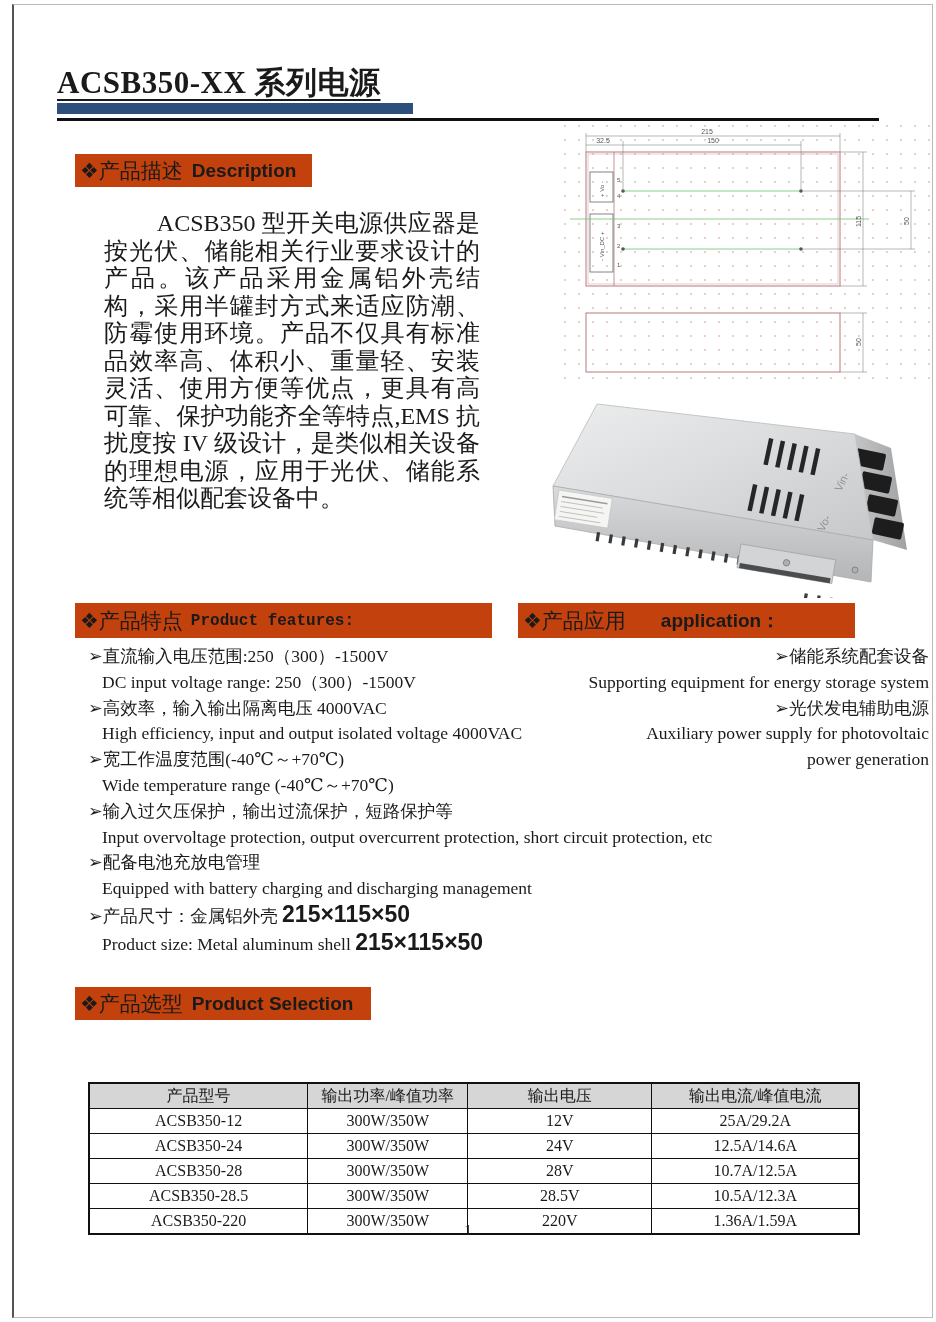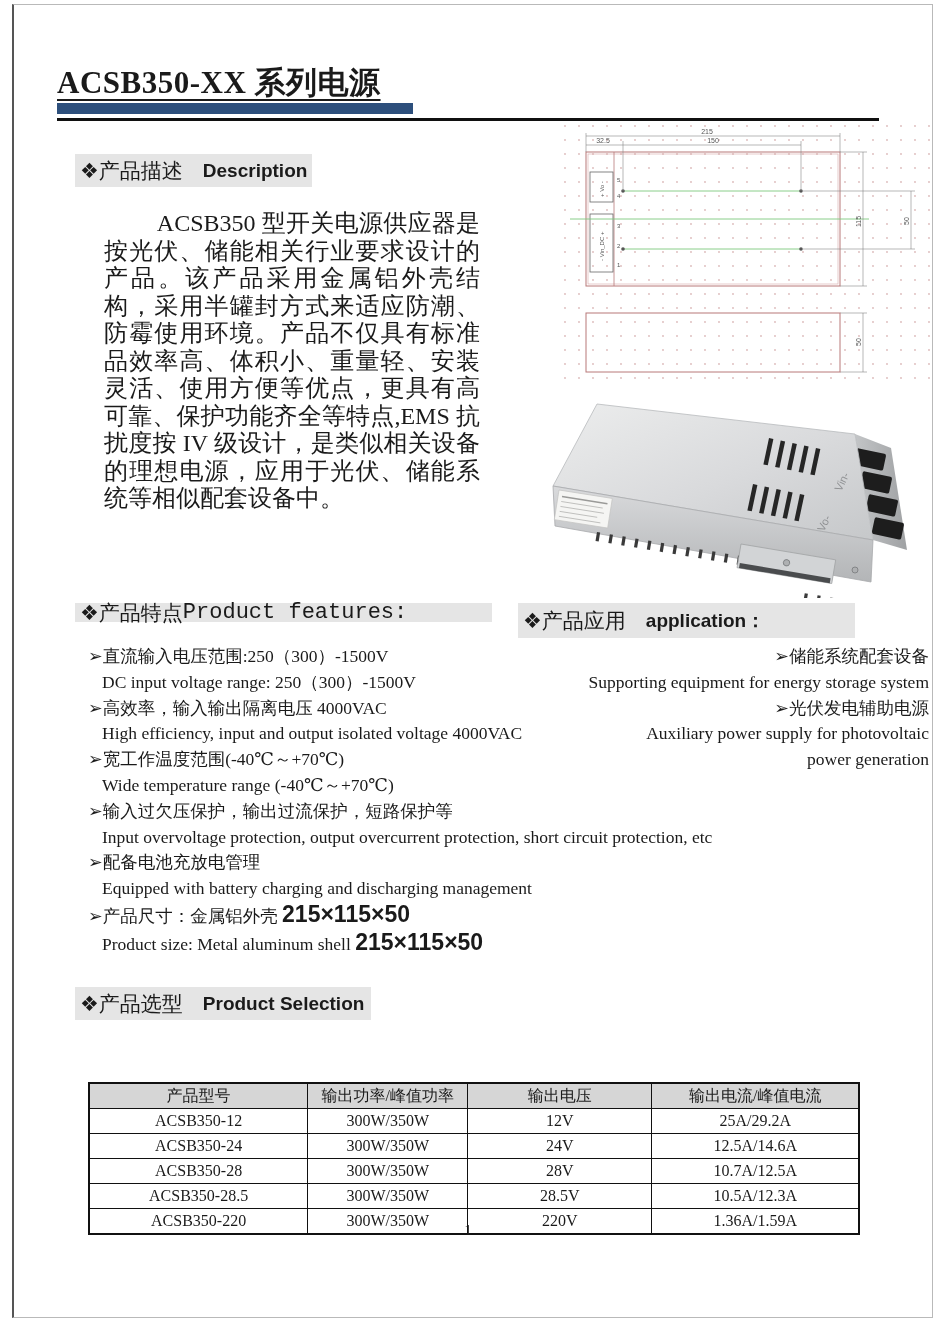--- a/index.html
+++ b/index.html
@@ -18,29 +18,29 @@
   #title{
     left:57px; top:62px; font-size:31px; font-weight:bold;
     letter-spacing:0.5px; text-decoration:underline;
     text-underline-offset:6px; text-decoration-thickness:2px;
   }
   #title-bar{ left:57px; top:103px; width:356px; height:11px; background:#2d4f7c; }
   #title-rule{ left:57px; top:118px; width:822px; height:3px; background:#101010; }
 
   
   .sec-bar{
-    background:#e5e5e5; display:flex; align-items:center;
+    background:#c2410c; display:flex; align-items:center;
     padding-left:5px; box-sizing:border-box; white-space:nowrap;
   }
   .sec-cn{ font-size:21px; }
-  .sec-en{ font-family:"Liberation Sans","DejaVu Sans",sans-serif; font-weight:bold; font-size:19px; margin-left:20px; }
-  .sec-en-mono{ font-family:"Liberation Mono","DejaVu Sans Mono",monospace; font-weight:normal; font-size:22px; margin-left:0; }
+  .sec-en{ font-family:"Liberation Sans","DejaVu Sans",sans-serif; font-weight:bold; font-size:19px; margin-left:9px; }
+  .sec-en-mono{ font-family:"Liberation Mono","DejaVu Sans Mono",monospace; font-weight:bold; font-size:16px; margin-left:8px; }
   #desc-bar{ left:75px; top:154px; width:237px; height:33px; }
-  #feat-bar{ left:75px; top:603px; width:417px; height:19px; }
-  #app-bar{ left:518px; top:603px; width:337px; height:35px; }
+  #feat-bar{ left:75px; top:603px; width:417px; height:35px; }
+  #app-bar{ left:518px; top:603px; width:337px; height:35px;gap:26px; }
   #sel-bar{ left:75px; top:987px; width:296px; height:33px; }
 
   
   #desc-text{
     left:104px; top:210px; width:376px;
     font-size:24px; line-height:27.5px; text-align:justify; text-indent:2.2em;
   }
 
   
   #drawing{ left:563px; top:124px; }

